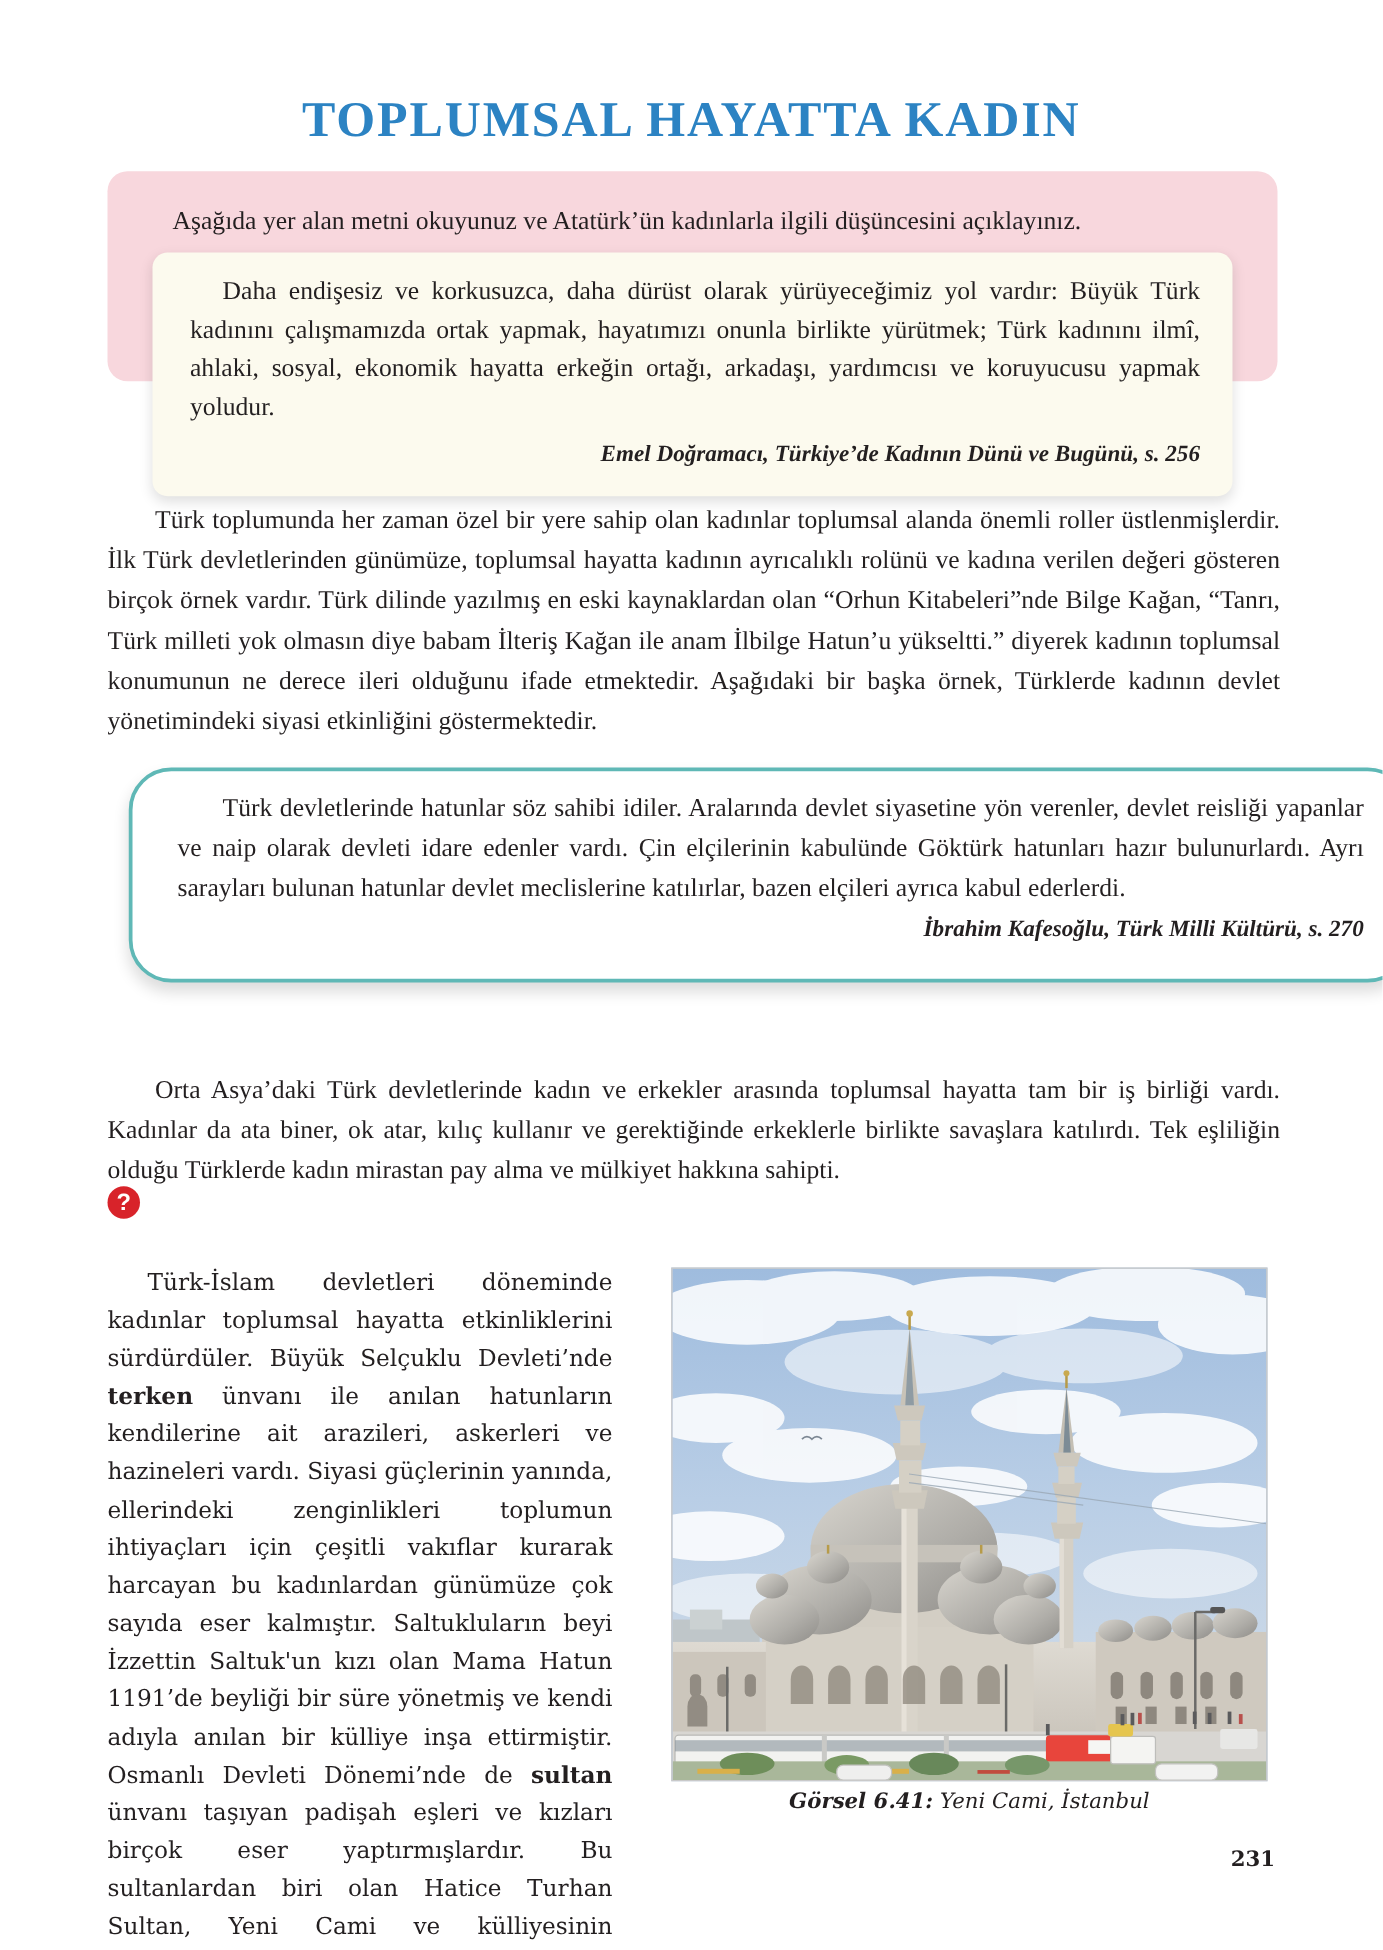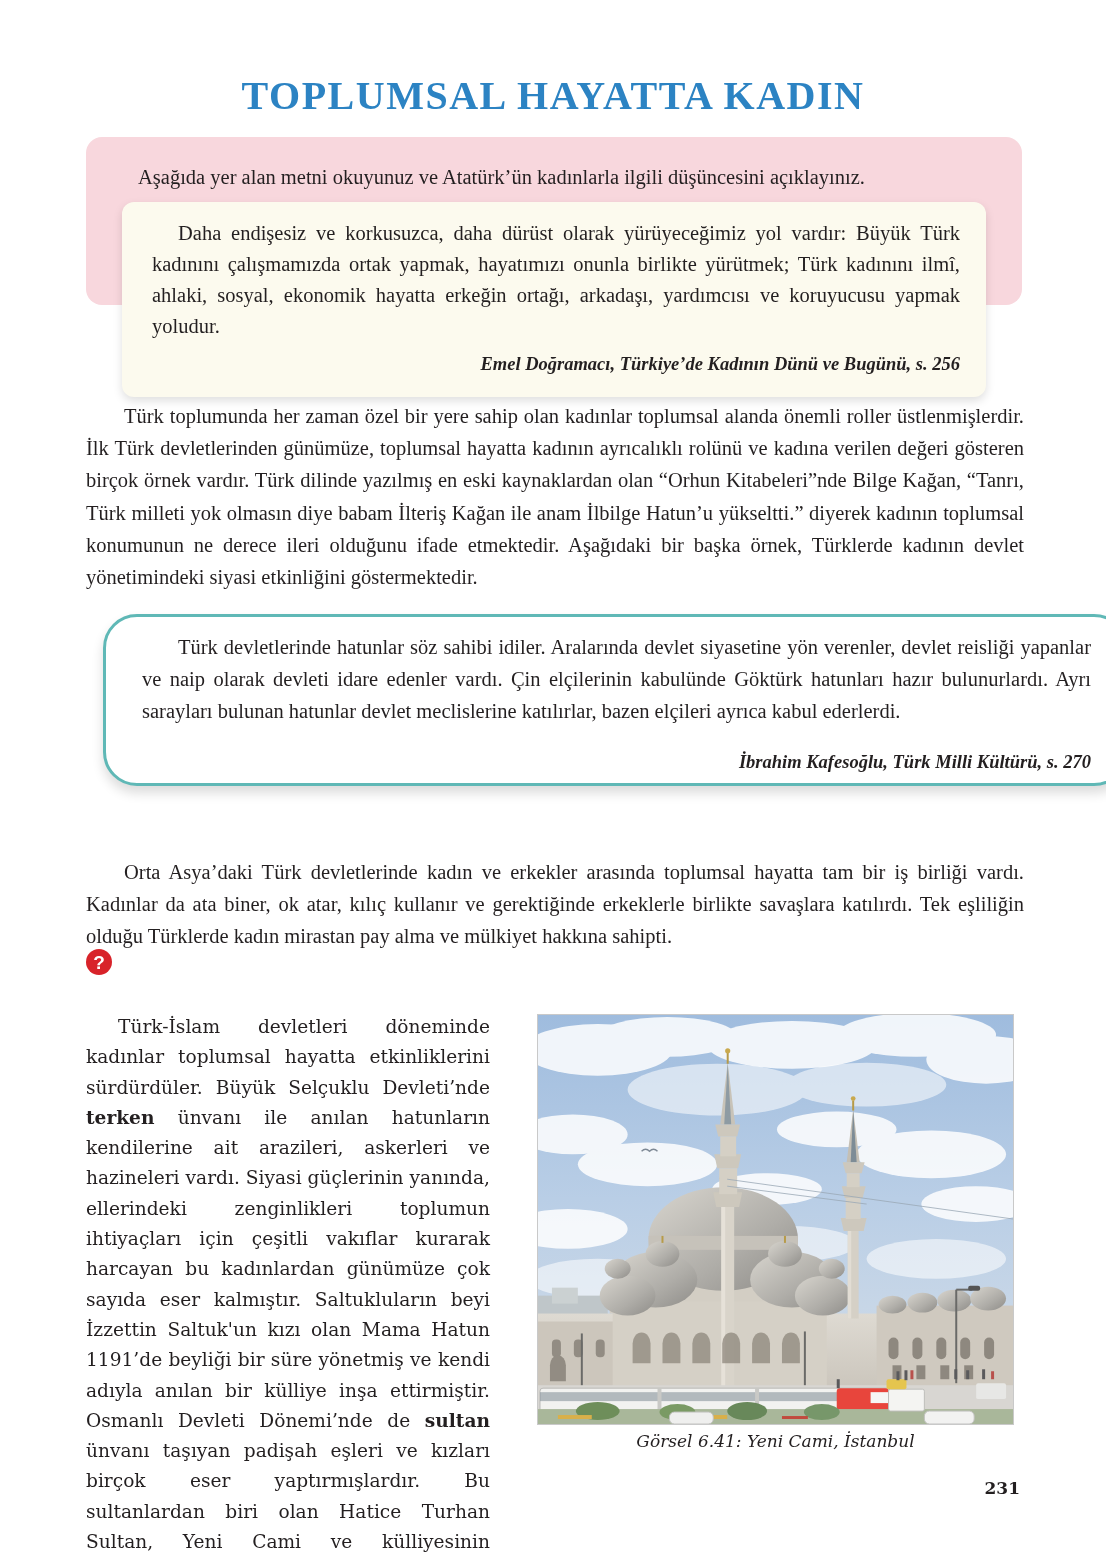--- a/index.html
+++ b/index.html
@@ -122,21 +122,21 @@
     top: 15px;
     font-size: 20.5px;
     line-height: 1.56;
     text-align: justify;
     text-indent: 36px;
     color: #231f20;
   }
   .teal-source {
     position: absolute;
     right: 34px;
-    bottom: 10px;
+    bottom: 28px;
     font-size: 18.5px;
     font-weight: bold;
     font-style: italic;
     color: #231f20;
   }
 
   
   .question-row {
     position: absolute;
     left: 86px;
@@ -199,21 +199,21 @@
   .photo-caption {
     position: absolute;
     left: 537px;
     top: 1431px;
     width: 477px;
     text-align: center;
     font-family: "DejaVu Serif", "Liberation Serif", serif;
     font-size: 17px;
     color: #231f20;
   }
-  .photo-caption .cap-label { font-weight: normal; font-style: italic; }
+  .photo-caption .cap-label { font-weight: bold; font-style: italic; }
   .photo-caption .cap-body { font-style: italic; }
 
   
   .page-number {
     position: absolute;
     right: 86px;
     top: 1478px;
     font-family: "DejaVu Serif", "Liberation Serif", serif;
     font-weight: bold;
     font-size: 17px;

